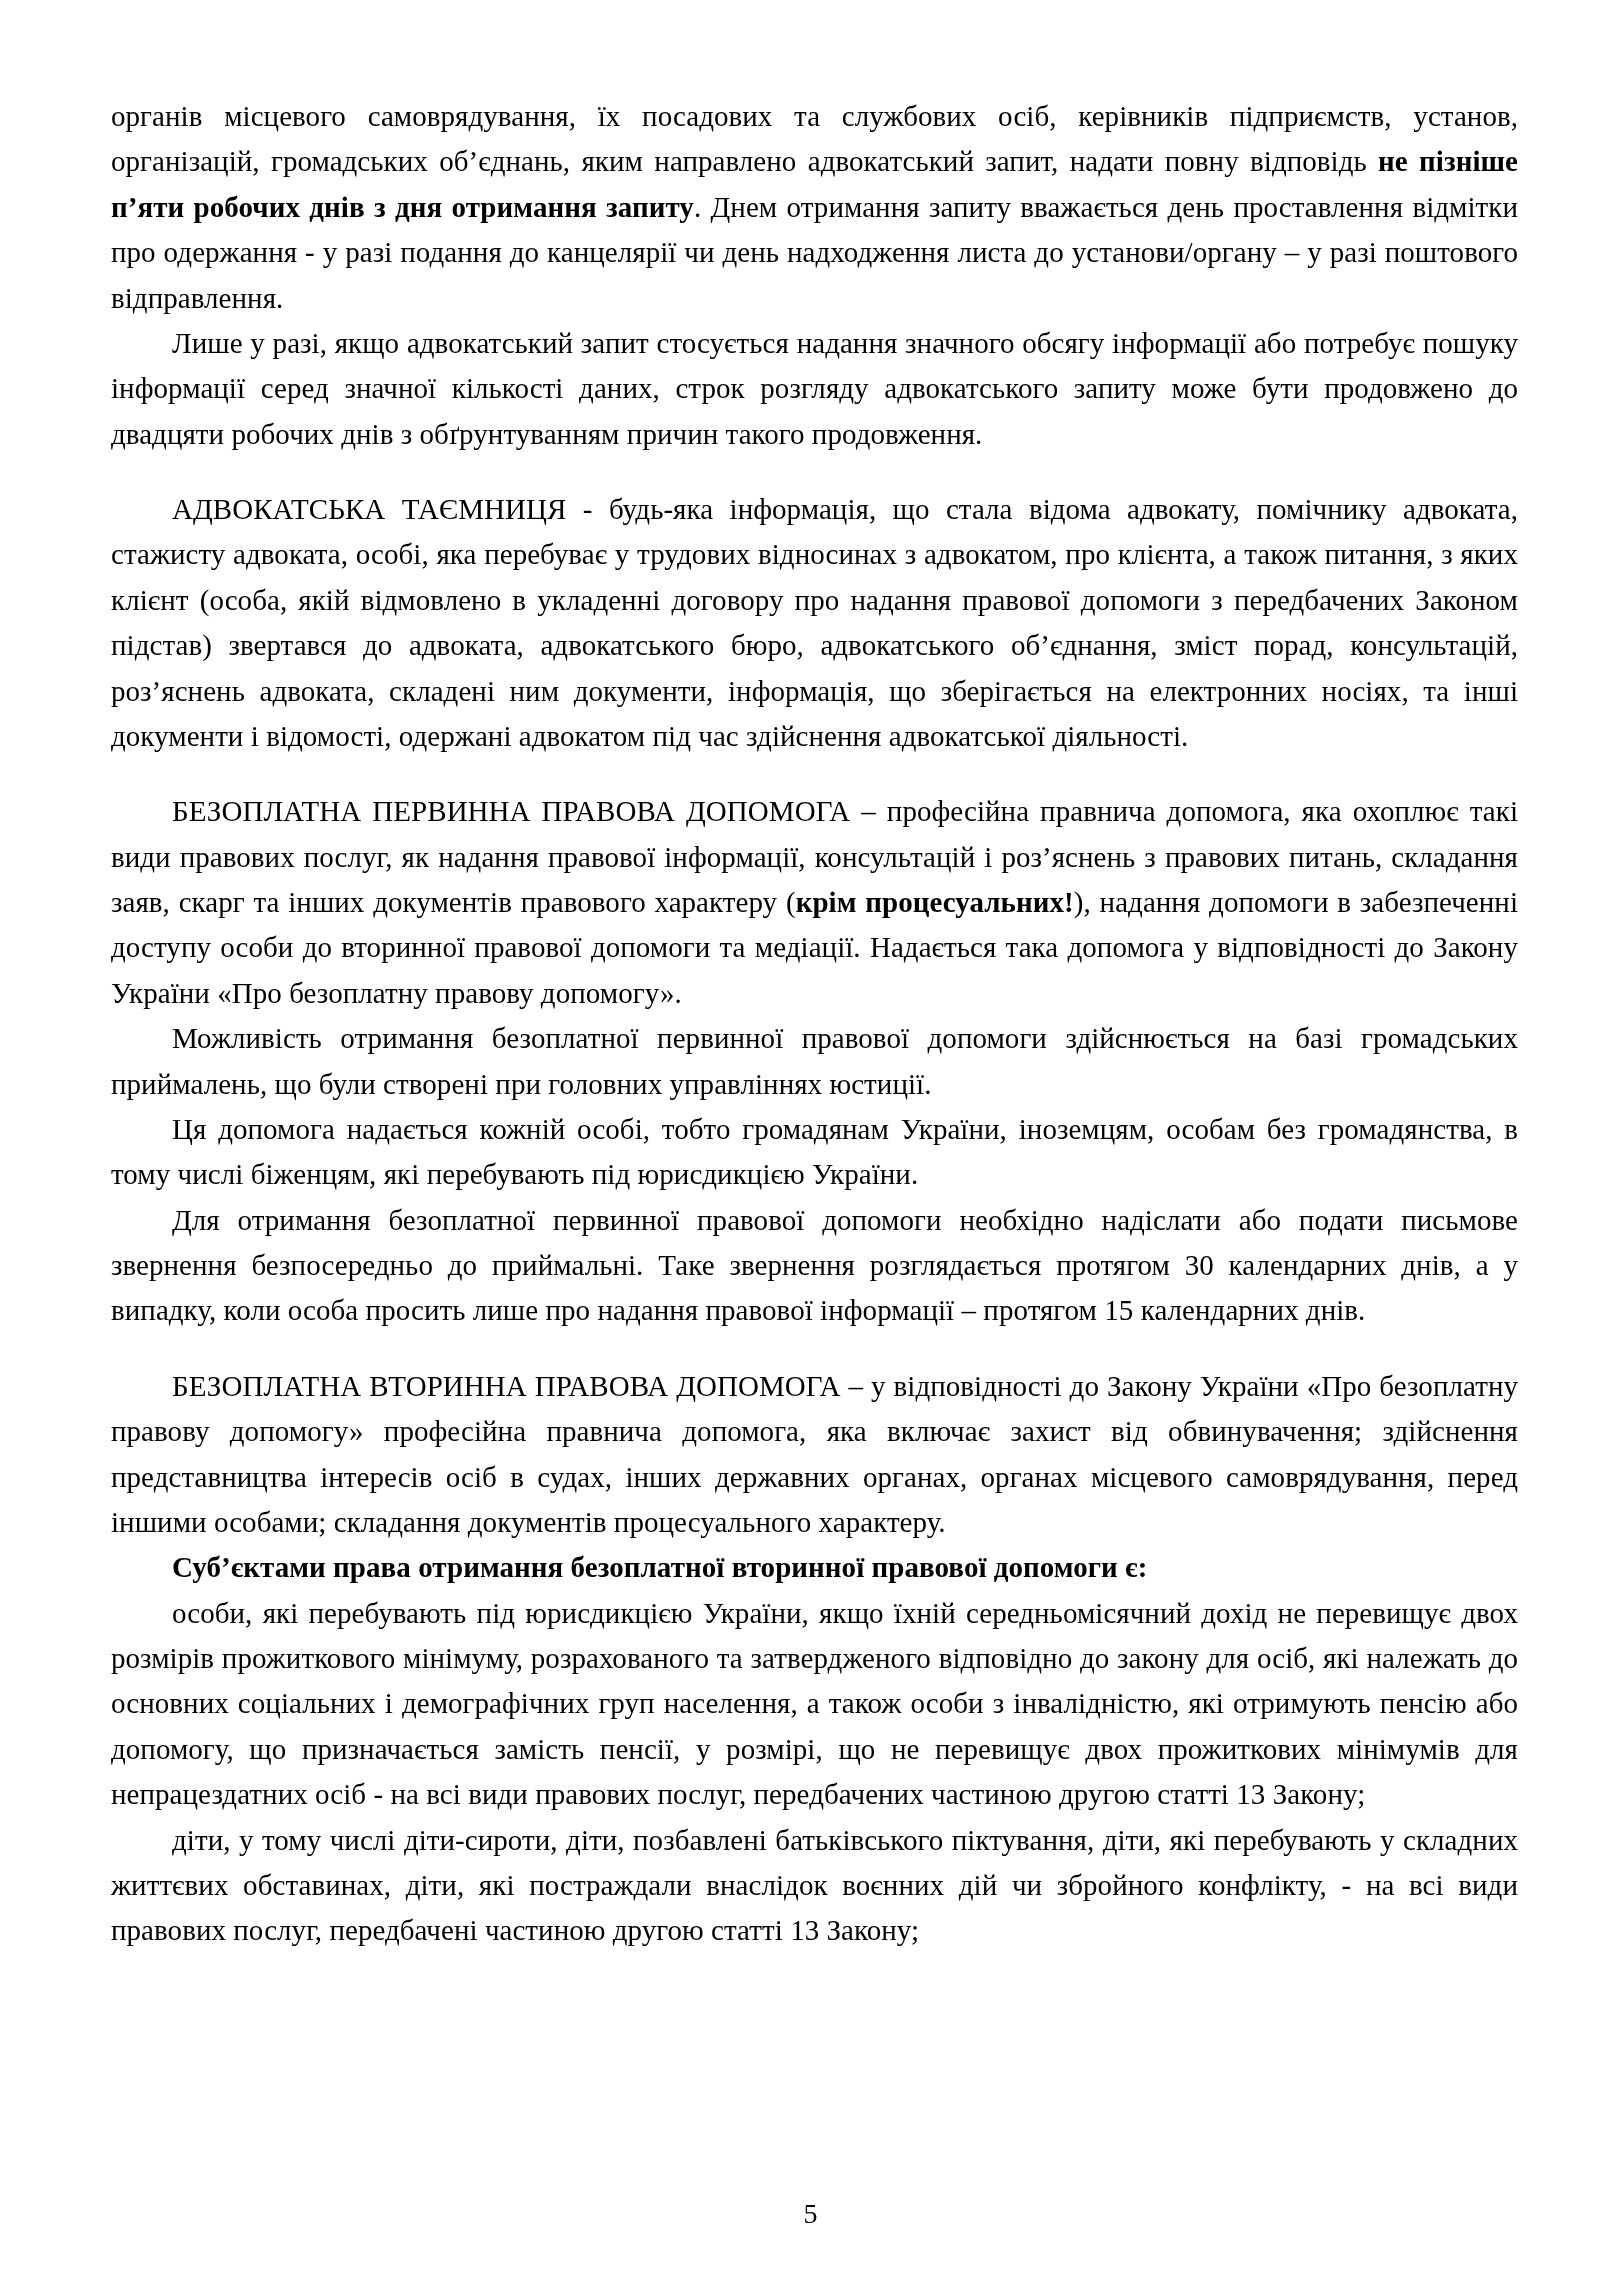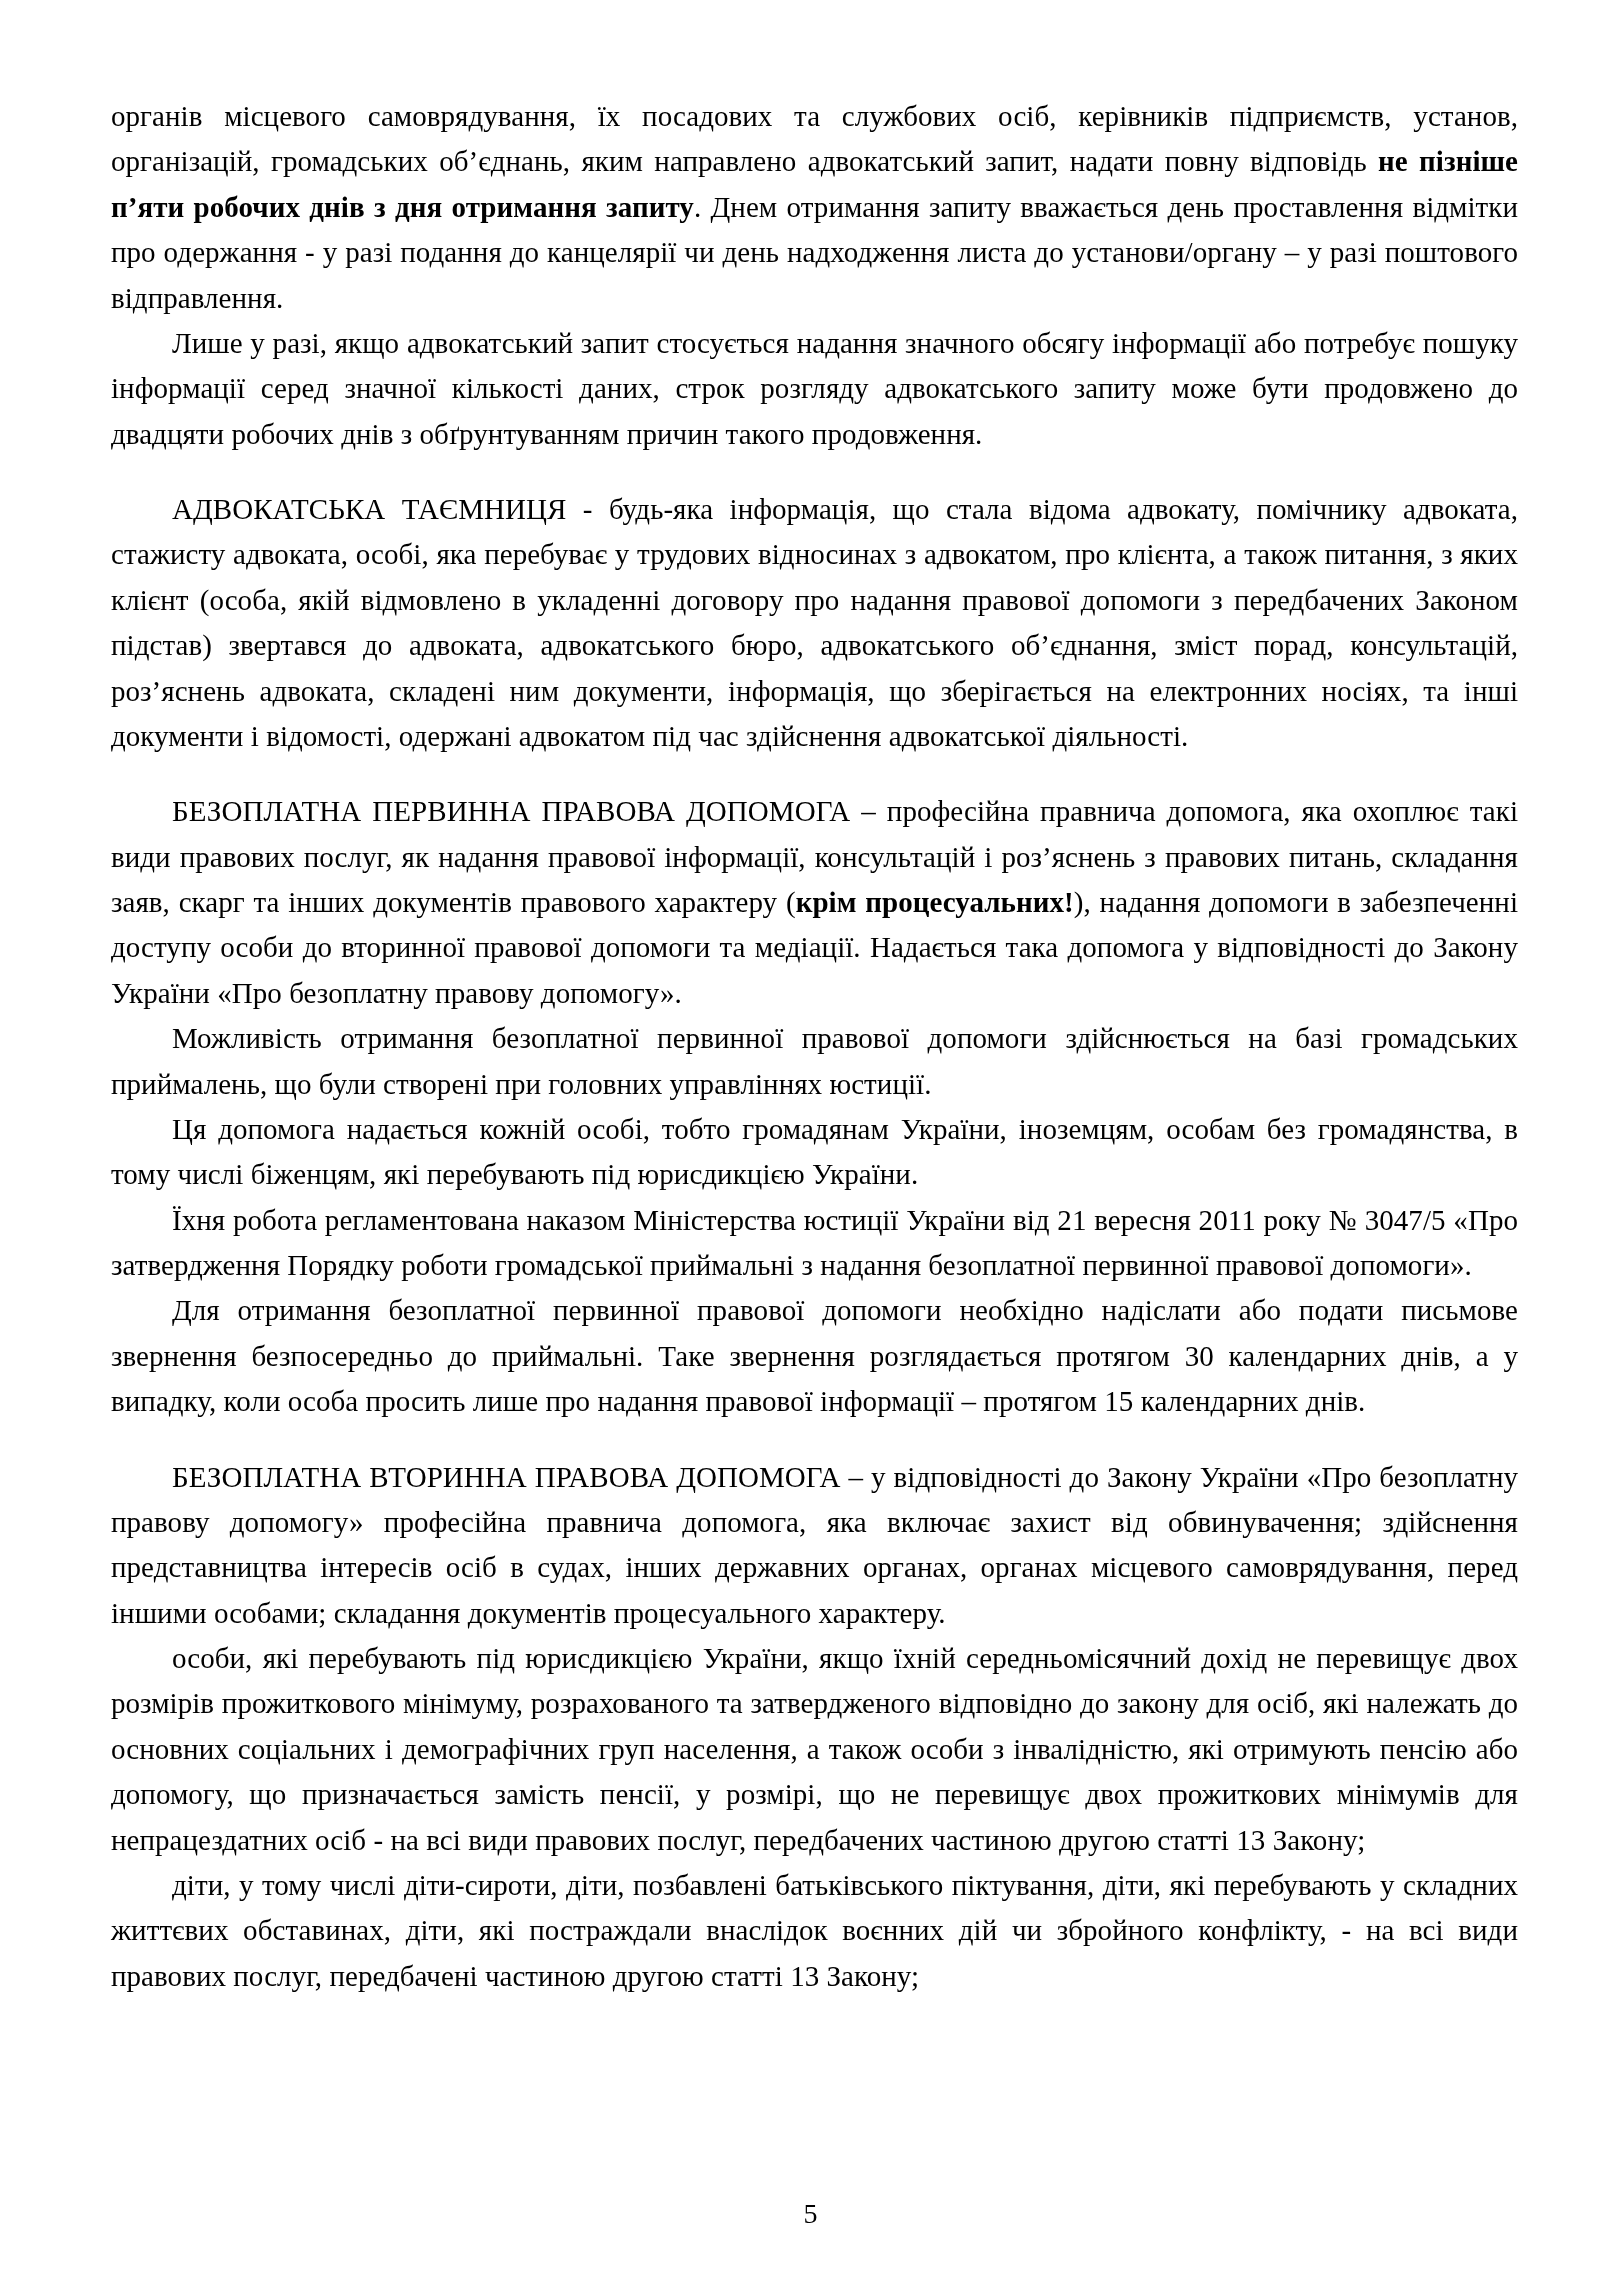--- a/index.html
+++ b/index.html
@@ -54,21 +54,21 @@
 <body>
 
 <div class="page">
   <div class="body-text" id="body-container">
       <p class="noindent"><span>органів місцевого самоврядування, їх посадових та службових осіб, керівників підприємств, установ, організацій, громадських об’єднань, яким направлено адвокатський запит, надати повну відповідь </span><span class="b">не пізніше п’яти робочих днів з дня отримання запиту</span><span>. Днем отримання запиту вважається день проставлення відмітки про одержання - у разі подання до канцелярії чи день надходження листа до установи/органу – у разі поштового відправлення.</span></p>
       <p><span>Лише у разі, якщо адвокатський запит стосується надання значного обсягу інформації або потребує пошуку інформації серед значної кількості даних, строк розгляду адвокатського запиту може бути продовжено до двадцяти робочих днів з обґрунтуванням причин такого продовження.</span></p>
       <p class="gap"><span>АДВОКАТСЬКА ТАЄМНИЦЯ</span><span> - будь-яка інформація, що стала відома адвокату, помічнику адвоката, стажисту адвоката, особі, яка перебуває у трудових відносинах з адвокатом, про клієнта, а також питання, з яких клієнт (особа, якій відмовлено в укладенні договору про надання правової допомоги з передбачених Законом підстав) звертався до адвоката, адвокатського бюро, адвокатського об’єднання, зміст порад, консультацій, роз’яснень адвоката, складені ним документи, інформація, що зберігається на електронних носіях, та інші документи і відомості, одержані адвокатом під час здійснення адвокатської діяльності.</span></p>
       <p class="gap"><span>БЕЗОПЛАТНА ПЕРВИННА ПРАВОВА ДОПОМОГА</span><span> – професійна правнича допомога, яка охоплює такі види правових послуг, як надання правової інформації, консультацій і роз’яснень з правових питань, складання заяв, скарг та інших документів правового характеру (</span><span class="b">крім процесуальних!</span><span>), надання допомоги в забезпеченні доступу особи до вторинної правової допомоги та медіації. Надається така допомога у відповідності до Закону України «Про безоплатну правову допомогу».</span></p>
       <p><span>Можливість отримання безоплатної первинної правової допомоги здійснюється на базі громадських приймалень, що були створені при головних управліннях юстиції.</span></p>
       <p><span>Ця допомога надається кожній особі, тобто громадянам України, іноземцям, особам без громадянства, в тому числі біженцям, які перебувають під юрисдикцією України.</span></p>
-      <p><span>Їхня робота регламентована наказом Міністерства юстиції України від 21 вересня 2011 року № 3047/5 «Про затвердження Порядку роботи громадської приймальні з надання безоплатної первинної правової допомоги».</span></p>
       <p><span>Для отримання безоплатної первинної правової допомоги необхідно надіслати або подати письмове звернення безпосередньо до приймальні. Таке звернення розглядається протягом 30 календарних днів, а у випадку, коли особа просить лише про надання правової інформації – протягом 15 календарних днів.</span></p>
       <p class="gap"><span>БЕЗОПЛАТНА ВТОРИННА ПРАВОВА ДОПОМОГА</span><span> – у відповідності до Закону України «Про безоплатну правову допомогу» професійна правнича допомога, яка включає захист від обвинувачення; здійснення представництва інтересів осіб в судах, інших державних органах, органах місцевого самоврядування, перед іншими особами; складання документів процесуального характеру.</span></p>
+      <p><span class="b">Суб’єктами права отримання безоплатної вторинної правової допомоги є:</span></p>
       <p><span>особи, які перебувають під юрисдикцією України, якщо їхній середньомісячний дохід не перевищує двох розмірів прожиткового мінімуму, розрахованого та затвердженого відповідно до закону для осіб, які належать до основних соціальних і демографічних груп населення, а також особи з інвалідністю, які отримують пенсію або допомогу, що призначається замість пенсії, у розмірі, що не перевищує двох прожиткових мінімумів для непрацездатних осіб - на всі види правових послуг, передбачених частиною другою статті 13 Закону;</span></p>
       <p><span>діти, у тому числі діти-сироти, діти, позбавлені батьківського піктування, діти, які перебувають у складних життєвих обставинах, діти, які постраждали внаслідок воєнних дій чи збройного конфлікту, - на всі види правових послуг, передбачені частиною другою статті 13 Закону;</span></p>
     </div>
   <div class="pagenum">5</div>
 </div>
 
 
 </body></html>

